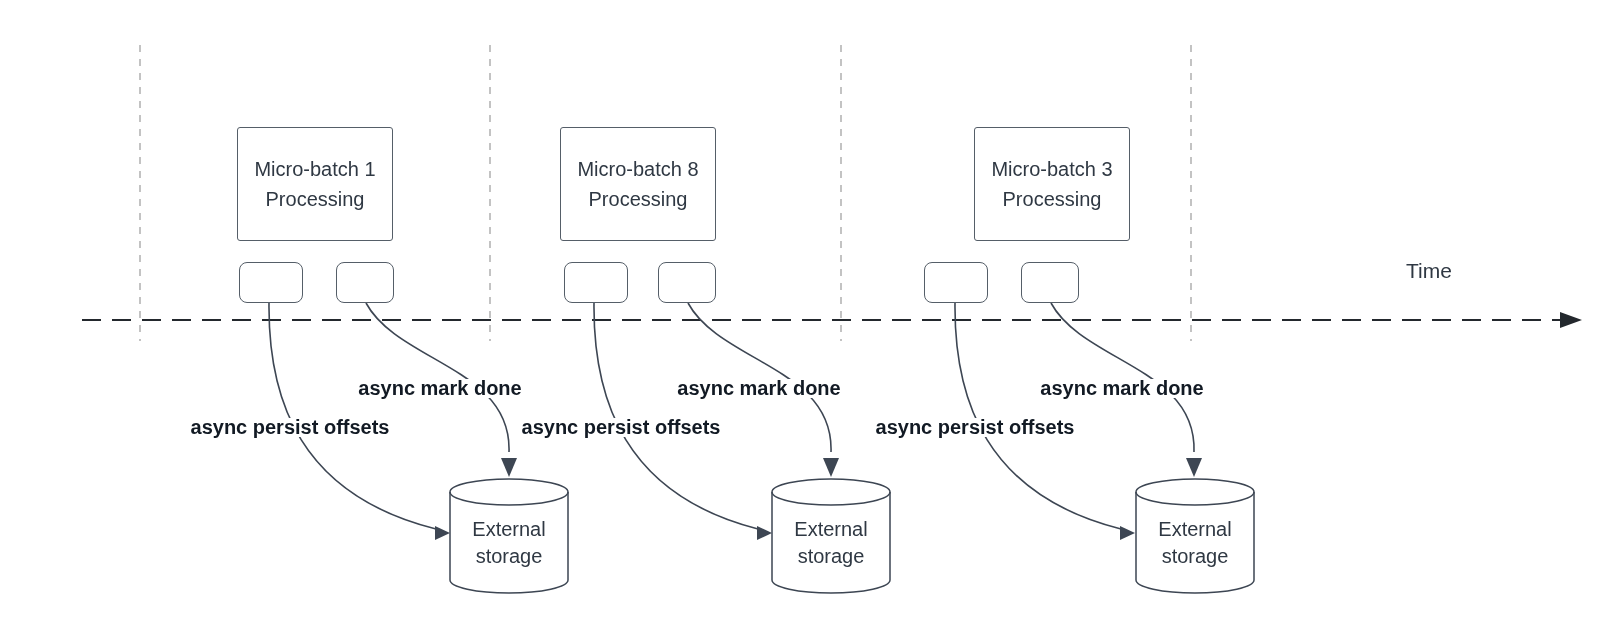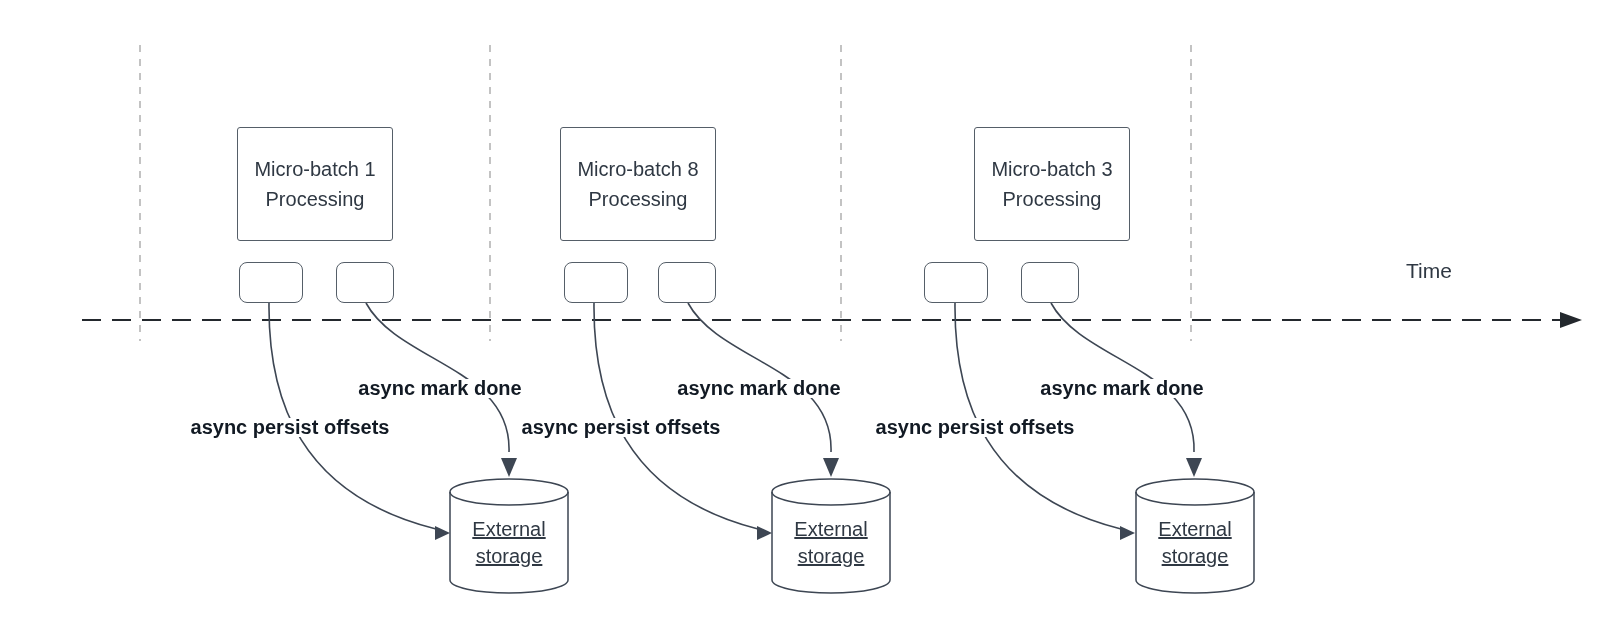--- a/index.html
+++ b/index.html
@@ -80,21 +80,20 @@
     padding: 0 3px;
   }
   .storage-label {
     position: absolute;
     transform: translateX(-50%);
     width: 120px;
     text-align: center;
     font-size: 20px;
     line-height: 27px;
     color: var(--shape-text);
-    text-decoration: underline;
   }
   .time-label {
     position: absolute;
     font-size: 21px;
     color: var(--shape-text);
     white-space: nowrap;
   }
 </style>
 </head>
 <body>

